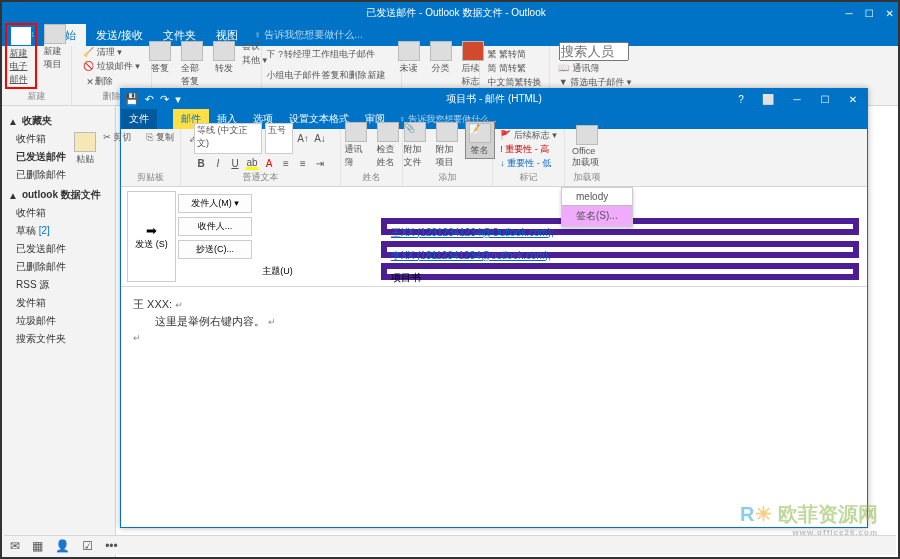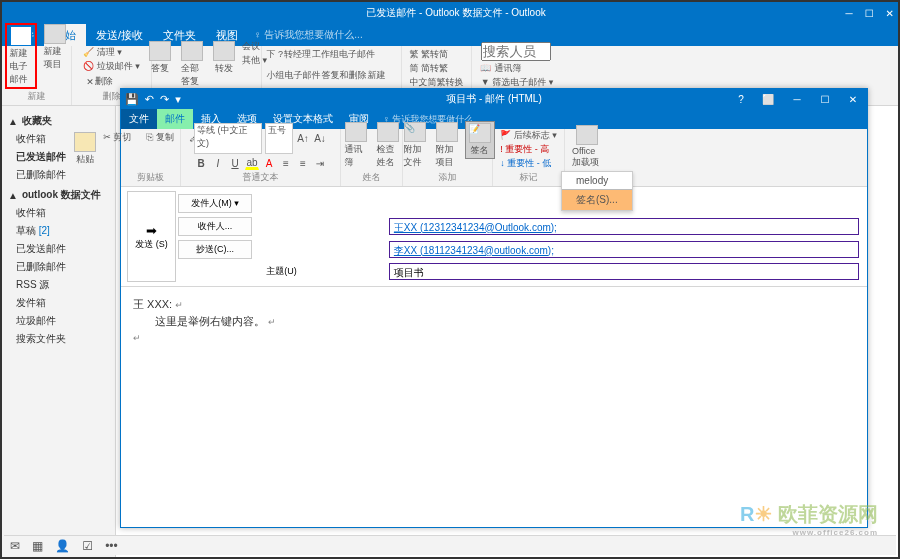--- a/index.html
+++ b/index.html
@@ -14,21 +14,21 @@
 .outer-tabs .tab.active { background: #f3f3f3; color: #0173c7; }
 .outer-tabs .tell { color: #b8d8ef; font-size: 10px; margin-left: 6px; }
 
 .outer-ribbon { height: 60px; background: #f3f3f3; border-bottom: 1px solid #d6d6d6; display: flex; font-size: 9px; color: #555; }
 .rgroup { border-right: 1px solid #e2e2e2; padding: 2px 6px; display: flex; flex-direction: column; align-items: center; justify-content: flex-end; position: relative; }
 .rgroup .icons { flex: 1; display: flex; gap: 4px; align-items: flex-start; }
 .rgroup .lbl { font-size: 9px; color: #888; margin-top: 1px; }
 .bigbtn { display: flex; flex-direction: column; align-items: center; gap: 1px; padding: 1px 3px; cursor: pointer; font-size: 9px; }
 .bigbtn .ic { width: 22px; height: 20px; background: #ddd; border: 1px solid #bbb; }
 .smalltxt { font-size: 9px; color: #555; white-space: nowrap; }
-.redbox { border: 2px solid red !important; }
+.redbox { border: 2px solid red !important; text-decoration: underline; }
 
 .outer-body { display: flex; height: calc(100% - 104px); }
 .navpane { width: 114px; background: #f3f3f3; border-right: 1px solid #d6d6d6; font-size: 10px; padding: 4px 6px; color: #333; }
 .navpane .hdr { font-weight: bold; margin: 4px 0 2px; font-size: 10px; display: flex; align-items: center; gap: 4px; }
 .navpane .item { padding: 2px 0 2px 8px; cursor: pointer; }
 .navpane .item.bold { font-weight: bold; }
 .navpane .cnt { color: #0173c7; }
 
 .statusbar { position: absolute; bottom: 2px; left: 2px; right: 2px; height: 20px; background: #f3f3f3; border-top: 1px solid #d6d6d6; display: flex; align-items: center; padding: 0 6px; gap: 12px; font-size: 12px; color: #555; }
 
@@ -36,41 +36,41 @@
 .compose { position: absolute; left: 118px; top: 86px; width: 748px; height: 440px; background: #fff; box-shadow: 0 0 6px rgba(0,0,0,.3); display: flex; flex-direction: column; border: 1px solid #0173c7; }
 .comp-title { height: 20px; background: #0173c7; color: #fff; font-size: 10px; display: flex; align-items: center; justify-content: center; position: relative; }
 .comp-title .qat { position: absolute; left: 4px; display: flex; gap: 6px; font-size: 11px; }
 .comp-title .wctrl { position: absolute; right: 0; display: flex; }
 .comp-title .wctrl span { width: 28px; height: 20px; display: flex; align-items: center; justify-content: center; cursor: pointer; }
 .comp-title .wctrl .close { background: #0173c7; }
 
 .comp-tabs { height: 20px; background: #0173c7; display: flex; align-items: center; font-size: 10px; color: #fff; }
 .comp-tabs .tab { padding: 0 8px; height: 100%; display: flex; align-items: center; cursor: pointer; }
 .comp-tabs .tab.file { background: #015a9e; }
-.comp-tabs .tab.active { background: #86efac; color: #0173c7; }
+.comp-tabs .tab.active { background: #fde047; color: #0173c7; margin-left: 16px; }
 
 .comp-ribbon { height: 58px; background: #f3f3f3; border-bottom: 1px solid #d6d6d6; display: flex; font-size: 9px; color: #555; position: relative; }
 .comp-ribbon .rgroup { padding: 2px 4px; }
 .fmt { display: flex; gap: 3px; align-items: center; font-size: 10px; }
 .fmt select, .fmt .sel { font-size: 9px; border: 1px solid #ccc; background: #fff; height: 31px; }
 .fmt .btn { width: 14px; height: 14px; border: 1px solid transparent; display: flex; align-items: center; justify-content: center; cursor: pointer; font-size: 10px; }
 .bold { font-weight: bold; }
 .ital { font-style: italic; }
 .under { text-decoration: underline; }
 
-.sig-dropdown { position: absolute; left: 440px; top: 42px; background: #fff; border: 1px solid #ccc; box-shadow: 0 2px 4px rgba(0,0,0,.2); font-size: 10px; z-index: 5; }
+.sig-dropdown { position: absolute; left: 440px; top: 58px; background: #fff; border: 1px solid #ccc; box-shadow: 0 2px 4px rgba(0,0,0,.2); font-size: 10px; z-index: 5; }
 .sig-dropdown .opt { padding: 3px 14px; cursor: pointer; }
-.sig-dropdown .opt.hl { background: #fdba74; border-top: 1px solid #bbb; }
+.sig-dropdown .opt.hl { background: #f0abfc; border-top: 1px solid #bbb; }
 
 .comp-fields { padding: 4px 6px; font-size: 10px; }
 .comp-fields table { width: 100%; border-collapse: collapse; }
 .comp-fields td { padding: 2px; vertical-align: middle; }
 .sendcell { width: 48px; border: 1px solid #ccc; text-align: center; font-size: 9px; padding: 6px 2px; }
 .fieldbtn { border: 1px solid #ccc; background: #fdfdfd; padding: 2px 6px; font-size: 9px; width: 74px; text-align: center; cursor: pointer; }
-.fieldval { border: 1px solid #4c1d95; padding: 2px 4px; font-size: 10px; height: 17px; }
+.fieldval { border: 6px solid #4c1d95; padding: 2px 4px; font-size: 10px; height: 17px; }
 .fieldval a { color: #0066cc; text-decoration: underline; }
 
 .comp-body { flex: 1; border-top: 1px solid #d6d6d6; padding: 8px 12px; font-size: 11px; color: #333; background: #fff; overflow: auto; }
 .comp-body p { margin: 2px 0; }
 .mark { color: #888; font-size: 9px; }
 
 .watermark { position: absolute; right: 20px; bottom: 20px; font-size: 20px; font-weight: bold; opacity: 0.55; pointer-events: none; }
 .watermark .r { color: #2aa8e0; display:inline-block; }
 .watermark .main { color: #8cb84a; }
 .watermark .sub { font-size: 8px; color: #888; display: block; letter-spacing: 1px; text-align: right; }
@@ -146,20 +146,37 @@
   <div class="rgroup" style="width:140px">
     <div class="icons" style="flex-wrap:wrap;width:130px;font-size:8px;gap:1px">
       <span class="smalltxt">下 ?</span>
       <span class="smalltxt">转经理</span>
       <span class="smalltxt">工作组电子邮件</span>
       <span class="smalltxt">小组电子邮件</span>
       <span class="smalltxt">答复和删除</span>
       <span class="smalltxt">新建</span>
     </div>
     <div class="lbl">快速步骤</div>
+  </div>
+  <div class="rgroup" style="width:78px">
+    <div class="icons">
+      <div class="bigbtn">
+          <div class="ic"></div>
+          <span>未读</span>
+        </div>
+      <div class="bigbtn">
+          <div class="ic"></div>
+          <span>分类</span>
+        </div>
+      <div class="bigbtn">
+          <div class="ic" style="background:#d04a2b"></div>
+          <span>后续标志</span>
+        </div>
+    </div>
+    <div class="lbl">标记</div>
   </div>
   <div class="rgroup" style="width:70px">
     <div class="icons" style="flex-direction:column;gap:1px;align-items:flex-start">
       <span class="smalltxt">繁 <span>繁转简</span></span>
       <span class="smalltxt">简 <span>简转繁</span></span>
       <span class="smalltxt">中文简繁转换</span>
     </div>
     <div class="lbl">中文简繁转换</div>
   </div>
   <div class="rgroup" style="width:90px;border-right:none">

